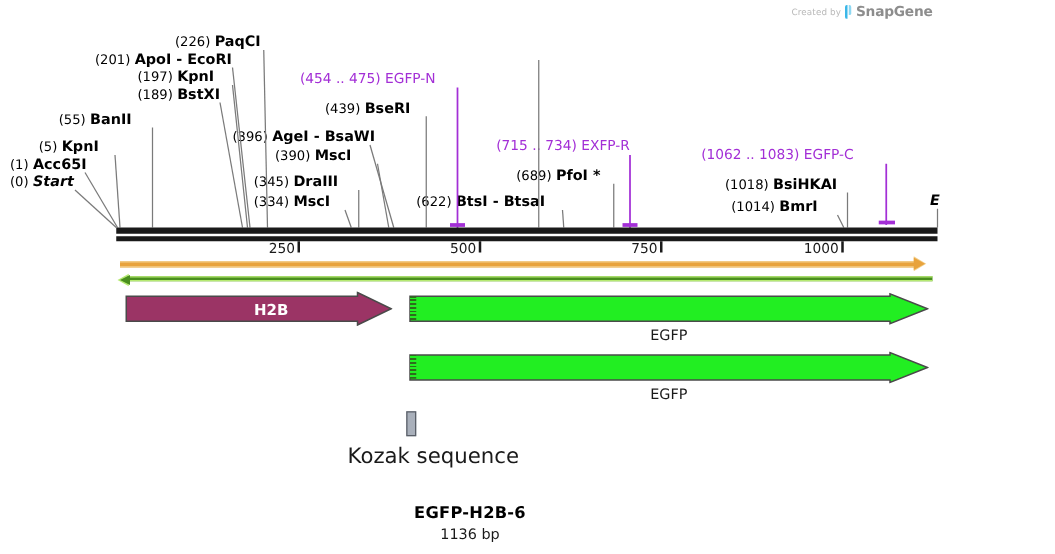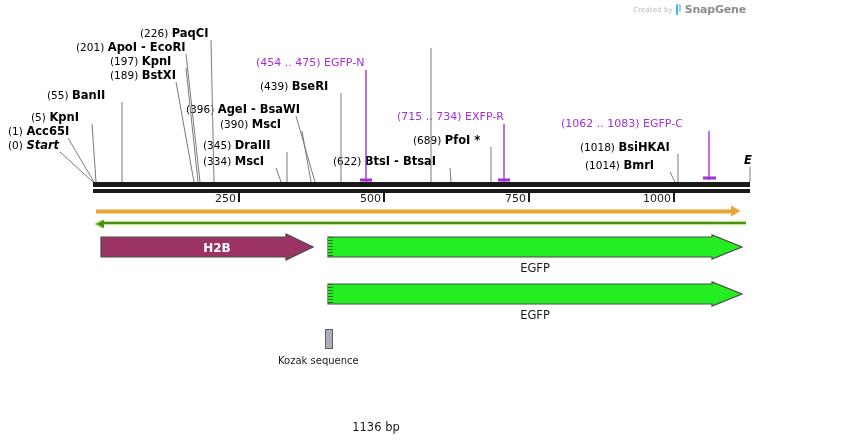--- a/index.html
+++ b/index.html
@@ -176,21 +176,21 @@
 
   
   .kozak-box {
     position: absolute;
     background: #a9b0bb;
     border: 1px solid #5a5f68;
     box-sizing: border-box;
   }
   .kozak-lab {
     position: absolute;
-    font-size: 10px;
+    font-size: 17px;
     color: #1a1a1a;
     white-space: nowrap;
   }
 
   
   .title {
     position: absolute;
     width: 100%;
     text-align: center;
     font-size: 13px;
@@ -299,21 +299,21 @@
   </div>
   <div class="lbl" style="left:580px; top:141px;">
     <span class="pos">(1018)</span>
     <span class="nm">BsiHKAI</span>
   </div>
   <div class="lbl" style="left:744px; top:154px;">
     <span class="nm it">End</span>
     <span class="pos" style="margin-left:7px;">(1136)</span>
   </div>
 
-  <div class="lbl purple" style="left:256px; top:57px;">
+  <div class="lbl purple" style="left:240px; top:57px;">
     <span class="pos">(454 .. 475)</span>
     <span class="nm">EGFP-N</span>
   </div>
   <div class="lbl purple" style="left:397px; top:111px;">
     <span class="pos">(715 .. 734)</span>
     <span class="nm">EXFP-R</span>
   </div>
   <div class="lbl purple" style="left:561px; top:118px;">
     <span class="pos">(1062 .. 1083)</span>
     <span class="nm">EGFP-C</span>
@@ -417,15 +417,16 @@
     <svg width="416" height="26" viewBox="0 0 416 26">
       <polygon points="1,3 385,3 385,1 415,13 385,25 385,23 1,23" fill="#22ee22" stroke="#4a4a4a" stroke-width="1.2" stroke-linejoin="miter"></polygon>
     </svg>
   </div>
   <div class="hatch" style="left:328px; top:284px; width:5px; height:19px;"></div>
   <div class="arrow-label" style="left:400px; top:308px; width:270px;">EGFP</div>
 
   <div class="kozak-box" style="left:325px; top:329px; width:8px; height:20px;"></div>
   <div class="kozak-lab" style="left:278px; top:355px;">Kozak sequence</div>
 
+  <div class="title" style="left:0; top:403px;">EGFP-H2B-6</div>
   <div class="subtitle" style="left:0; top:420px;">1136 bp</div>
 
 </div>
 
 </body></html>

